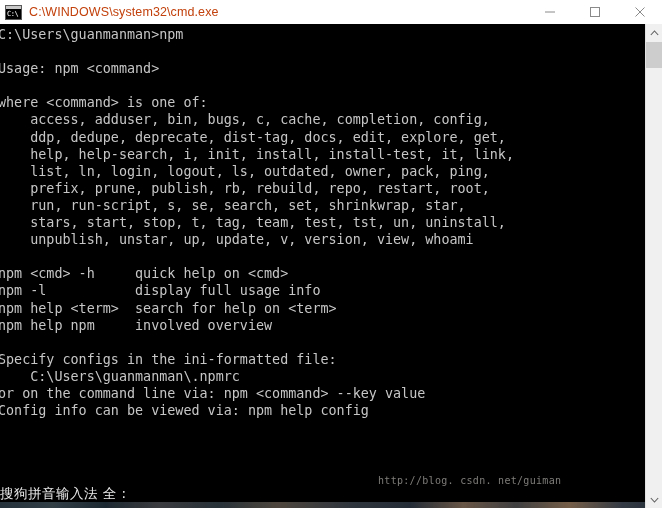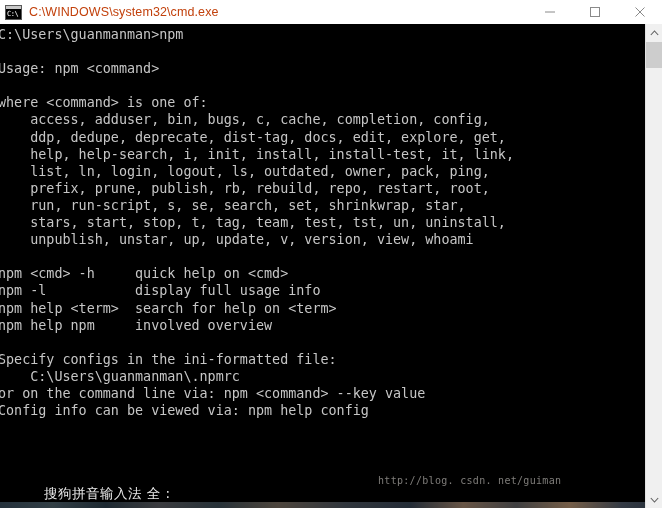--- a/index.html
+++ b/index.html
@@ -138,21 +138,20 @@
     left: 0;
     top: 483px;
     width: 300px;
     height: 20px;
     color: #e8e8e8;
     font-family: "DejaVu Sans", sans-serif;
     font-size: 13.5px;
     line-height: 20px;
     white-space: nowrap;
     letter-spacing: 0.5px;
-    padding-left: 44px;
   }
 
   
   #taskbar-sliver {
     position: absolute;
     left: 0;
     top: 502px;
     width: 662px;
     height: 6px;
     background: linear-gradient(90deg,

